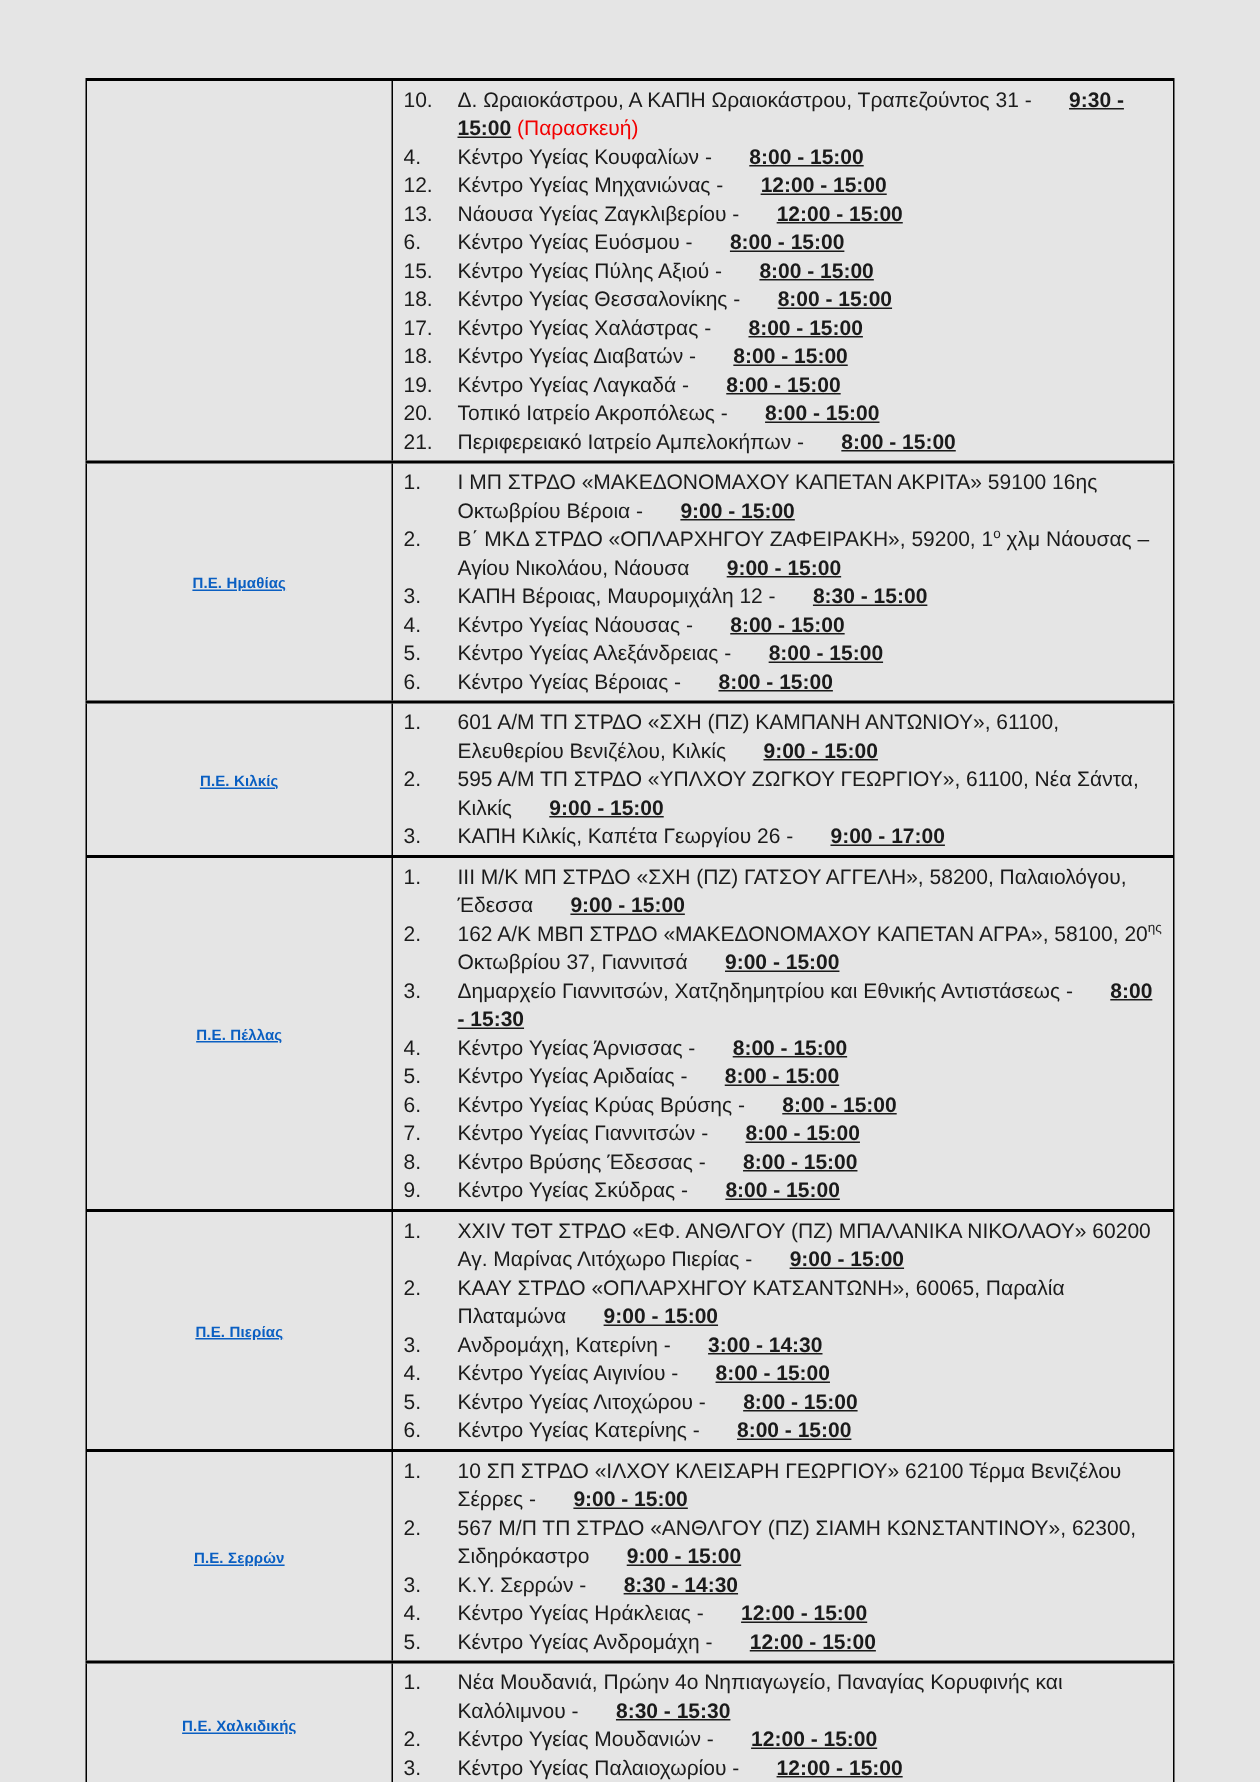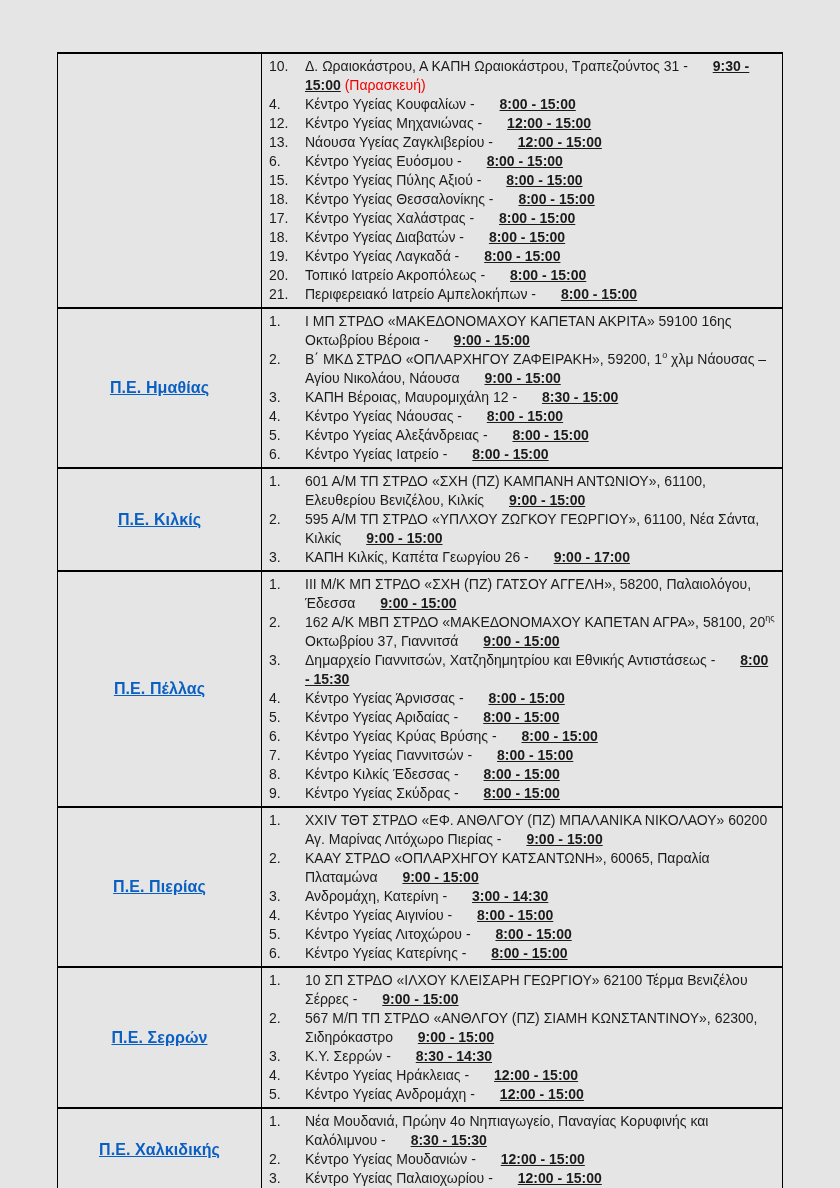--- a/index.html
+++ b/index.html
@@ -21,21 +21,21 @@
     border-top: 2px solid #000;
     border-bottom: 2px solid #000;
   }
   td.region-cell {
     width: 199px; text-align: center; vertical-align: middle;
     padding: 2px;
   }
   .region-label {
     color: var(--link-blue, #0a5fc2);
     font-weight: 700;
-    font-size: 16px;
+    font-size: 10px;
     text-decoration: underline;
     cursor: pointer;
     letter-spacing: 0.1px;
   }
   td.items-cell { vertical-align: top; padding: 3px 5px 3px 7px; }
   .item { display: flex; font-size: 14px; line-height: 19px; }
   .num { flex: 0 0 36px; }
   .itxt { flex: 1; padding-right: 2px; }
   .seg-plain { }
   .seg-time { font-weight: 700; text-decoration: underline; padding-left: 21px; }
@@ -119,21 +119,21 @@
             <div class="item">
               <span class="num">4.</span>
               <span class="itxt"><span class="seg-plain">Κέντρο Υγείας Νάουσας - </span><span class="seg-time">8:00 - 15:00</span></span>
             </div>
             <div class="item">
               <span class="num">5.</span>
               <span class="itxt"><span class="seg-plain">Κέντρο Υγείας Αλεξάνδρειας - </span><span class="seg-time">8:00 - 15:00</span></span>
             </div>
             <div class="item">
               <span class="num">6.</span>
-              <span class="itxt"><span class="seg-plain">Κέντρο Υγείας Ιατρείο - </span><span class="seg-time">8:00 - 15:00</span></span>
+              <span class="itxt"><span class="seg-plain">Κέντρο Υγείας Βέροιας - </span><span class="seg-time">8:00 - 15:00</span></span>
             </div>
           </td>
         </tr>
         <tr>
           <td class="region-cell"><span class="region-label">Π.Ε. Κιλκίς</span></td>
           <td class="items-cell">
             <div class="item">
               <span class="num">1.</span>
               <span class="itxt"><span class="seg-plain">601 Α/Μ ΤΠ ΣΤΡΔΟ «ΣΧΗ (ΠΖ) ΚΑΜΠΑΝΗ ΑΝΤΩΝΙΟΥ», 61100, Ελευθερίου Βενιζέλου, Κιλκίς </span><span class="seg-time">9:00 - 15:00</span></span>
             </div>
@@ -173,21 +173,21 @@
             <div class="item">
               <span class="num">6.</span>
               <span class="itxt"><span class="seg-plain">Κέντρο Υγείας Κρύας Βρύσης - </span><span class="seg-time">8:00 - 15:00</span></span>
             </div>
             <div class="item">
               <span class="num">7.</span>
               <span class="itxt"><span class="seg-plain">Κέντρο Υγείας Γιαννιτσών - </span><span class="seg-time">8:00 - 15:00</span></span>
             </div>
             <div class="item">
               <span class="num">8.</span>
-              <span class="itxt"><span class="seg-plain">Κέντρο Κιλκίς Έδεσσας - </span><span class="seg-time">8:00 - 15:00</span></span>
+              <span class="itxt"><span class="seg-plain">Κέντρο Βρύσης Έδεσσας - </span><span class="seg-time">8:00 - 15:00</span></span>
             </div>
             <div class="item">
               <span class="num">9.</span>
               <span class="itxt"><span class="seg-plain">Κέντρο Υγείας Σκύδρας - </span><span class="seg-time">8:00 - 15:00</span></span>
             </div>
           </td>
         </tr>
         <tr>
           <td class="region-cell"><span class="region-label">Π.Ε. Πιερίας</span></td>
           <td class="items-cell">

